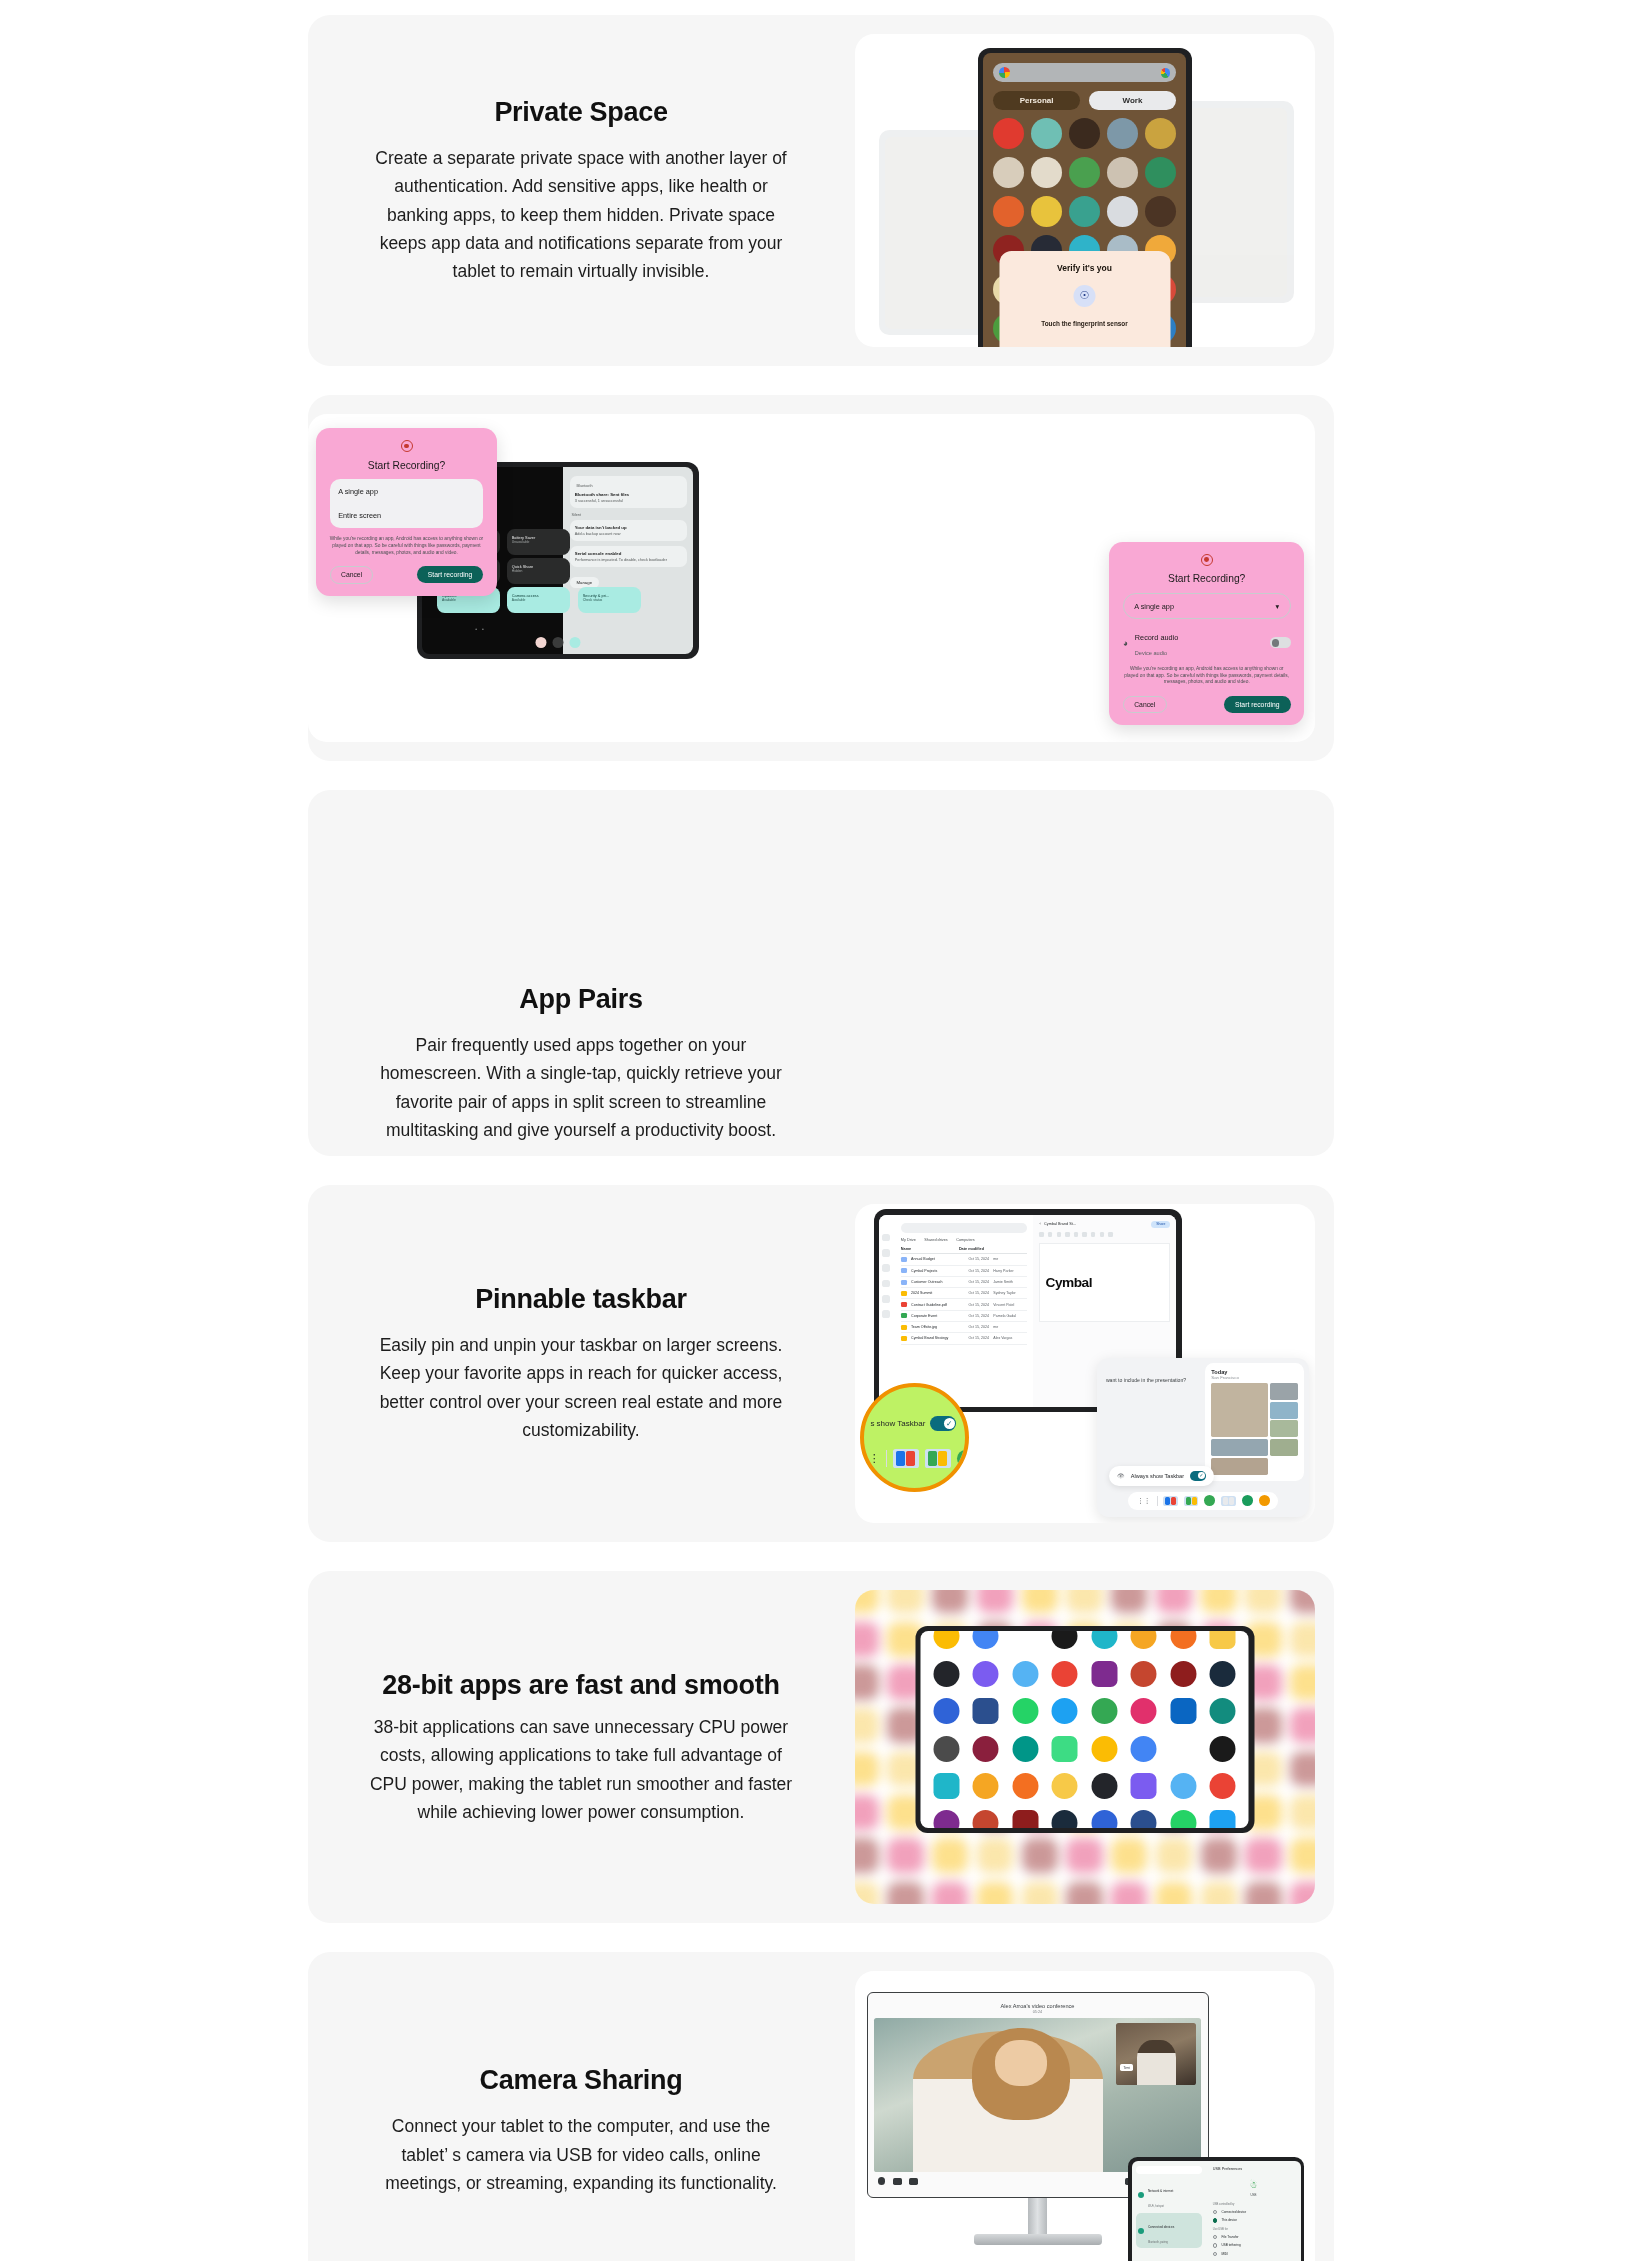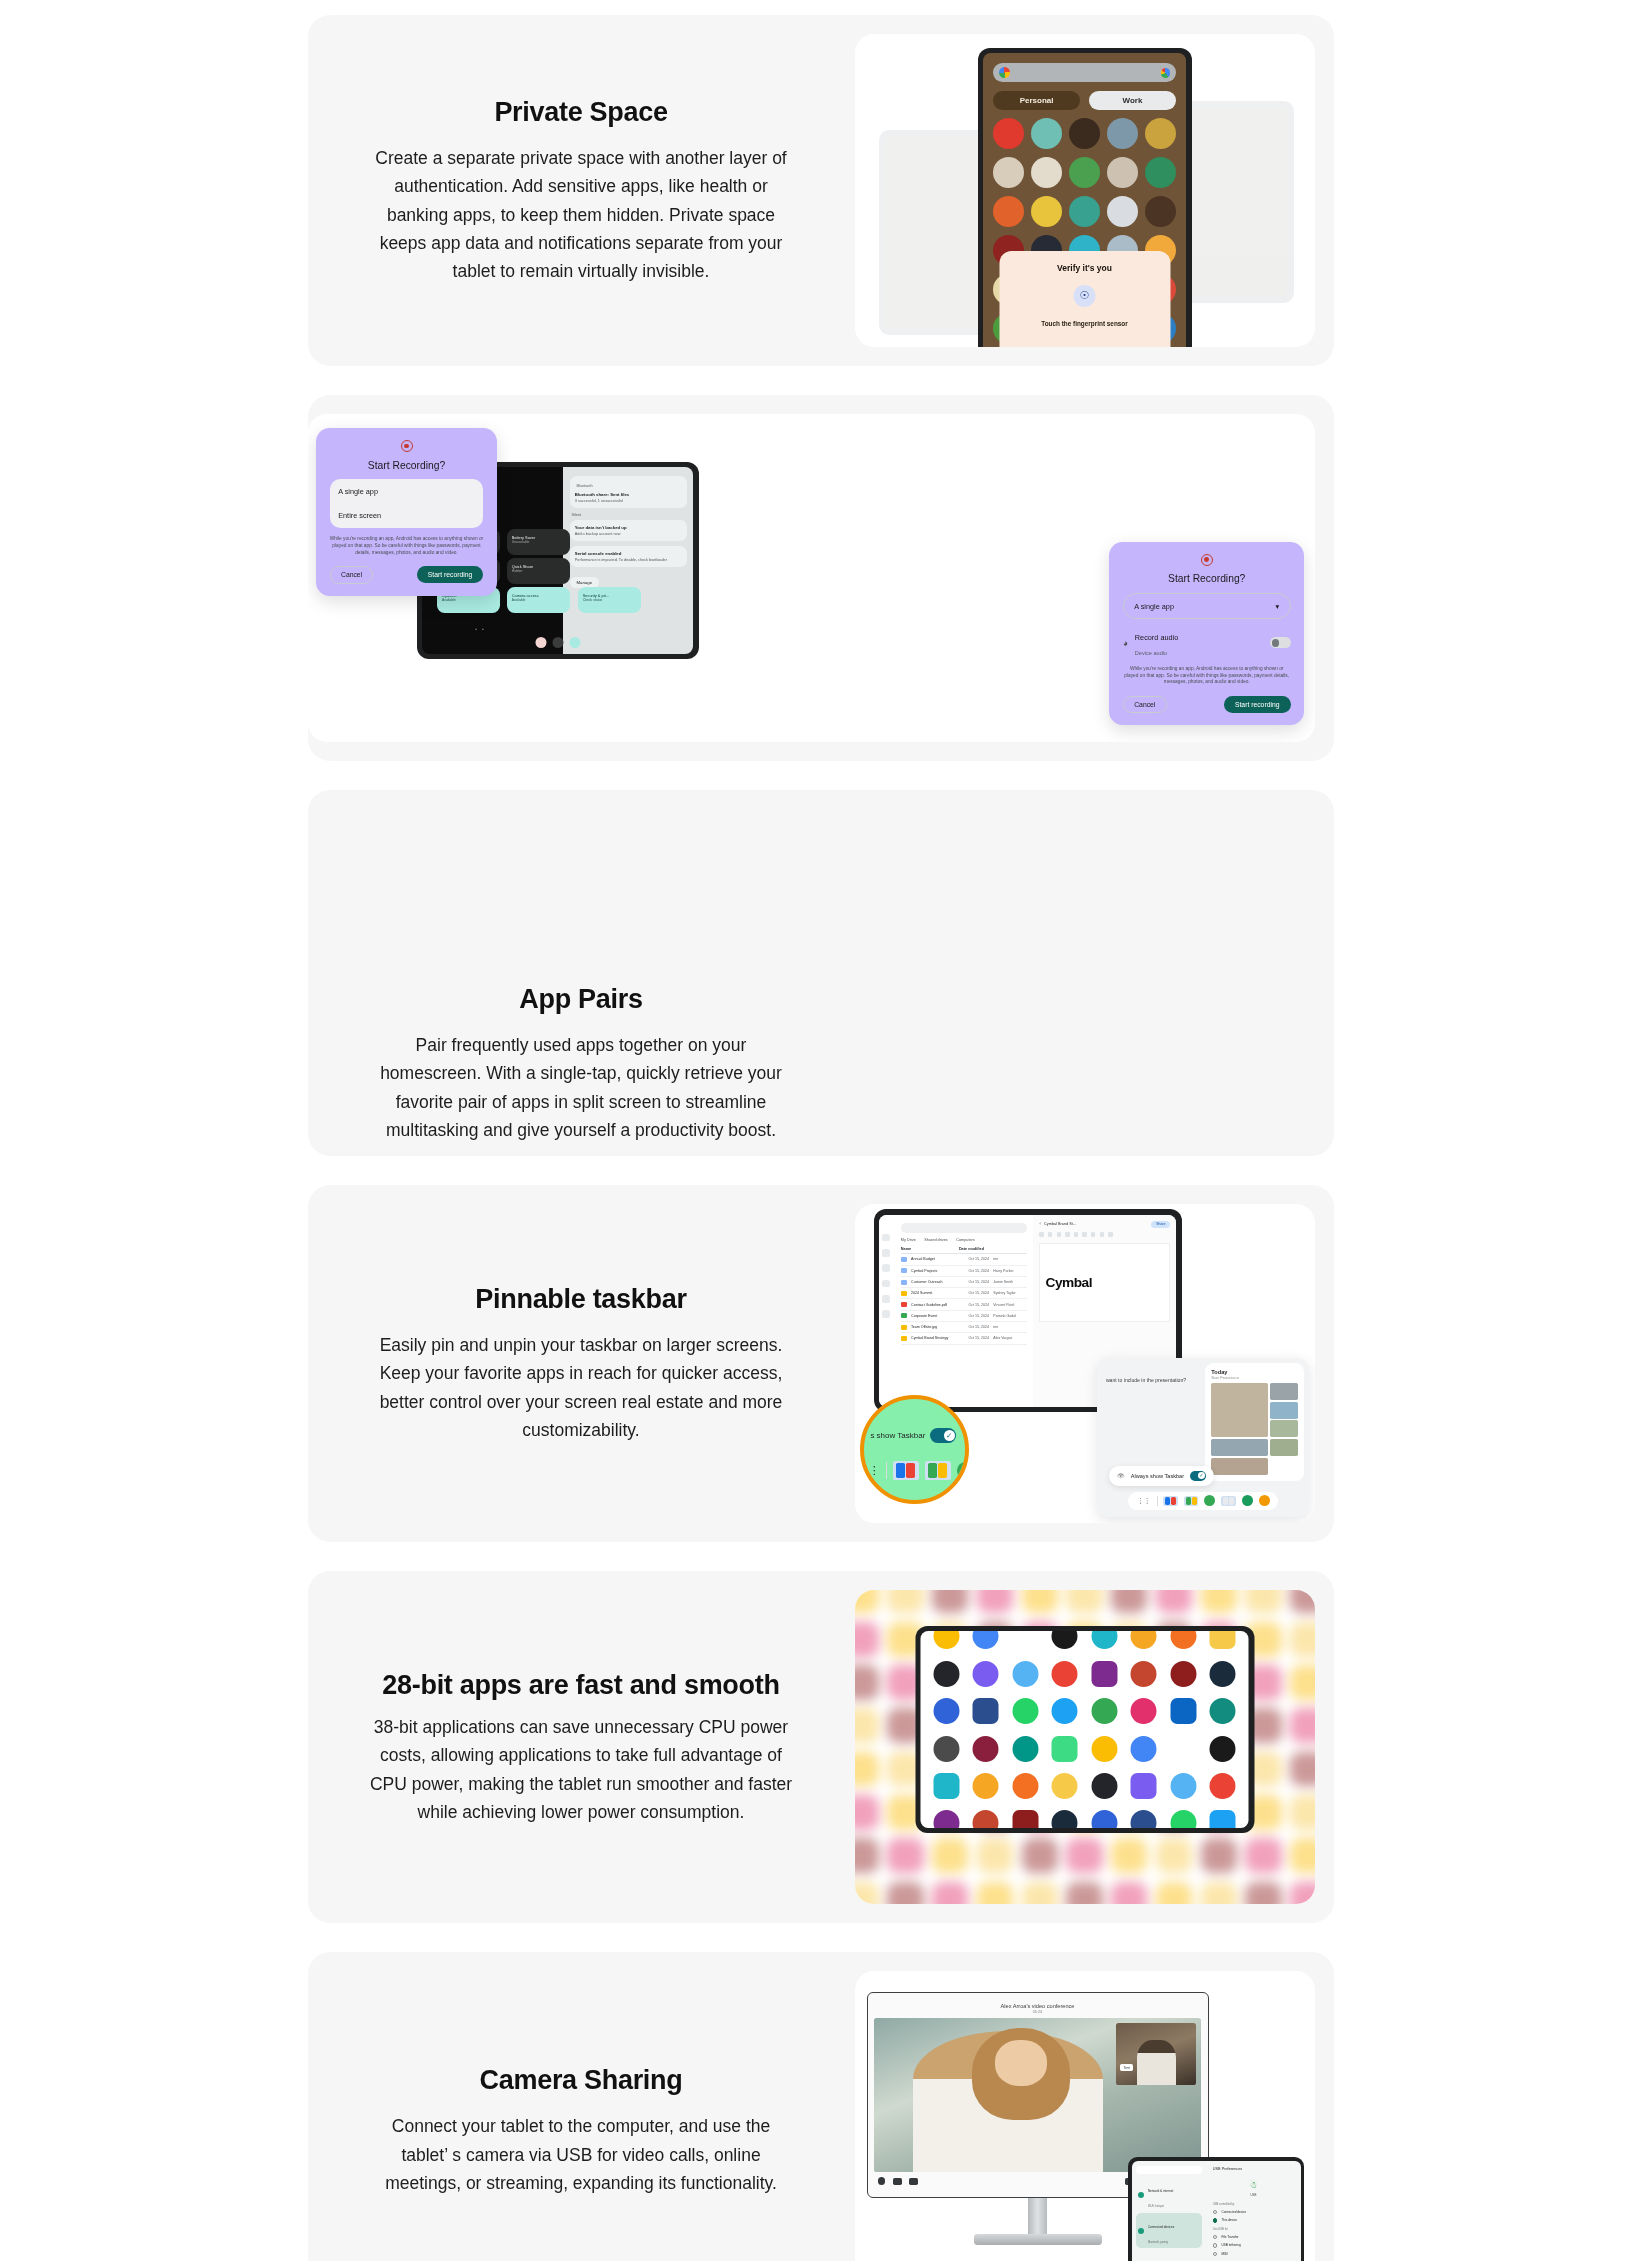--- a/index.html
+++ b/index.html
@@ -109,21 +109,21 @@
   .c2-nsub { font-size: 3.8px; color: #565a5a; margin-top: 1.7px; }
   .c2-nlab { font-size: 3.8px; color: #5a5e5e; margin: 3.4px 1.7px; }
   .c2-manage { display: inline-block; font-size: 4.3px; color: #1b1c1c; background: #eef1f1;
     border-radius: 7.7px; padding: 3.4px 6.8px; }
   .c2-dots { position: absolute; left: 38%; bottom: 22px; color: #8a8e8e; font-size: 5.1px; letter-spacing: 1.7px; }
   .c2-pills { position: absolute; left: 50%; transform: translateX(-50%); bottom: 6.8px; display: flex; gap: 6px; }
   .c2-pill { width: 11px; height: 11px; border-radius: 50%; background: #3a3b3b; }
   .c2-pill.red { background: #f3d6d2; }
   .c2-pill.tl { background: #a9ebe2; }
 
-  .rec-dialog { position: absolute; background: #c4b5fd; border-radius: 13.7px;
+  .rec-dialog { position: absolute; background: #f9a8d4; border-radius: 13.7px;
     box-shadow: 0 5.1px 17px rgba(0,0,0,.13); padding: 12px 13.7px; }
   .rec-dot { width: 12px; height: 12px; border-radius: 50%; border: 1.7px solid #c5392f;
     margin: 0 auto; position: relative; }
   .rec-dot::after { content:""; position:absolute; inset:2.6px; border-radius:50%; background:#c5392f; }
   .rec-title { text-align: center; font-size: 10.3px; color: #1a1a1a; margin-top: 7.7px; }
   .rec-opt-box { background: #f1f1f3; border-radius: 10.3px; margin-top: 8.5px; }
   .rec-opt { font-size: 7.3px; color: #202020; padding: 7.7px 8.5px; }
   .rec-sel { border: 0.9px solid #c8ccce; border-radius: 17px; margin-top: 8.5px;
     font-size: 7.3px; color: #202020; padding: 7.7px 10.3px; display: flex;
     align-items: center; justify-content: space-between; }
@@ -211,22 +211,22 @@
   .c4-toast-t { font-size: 5.6px; color: #1f2124; }
   .c4-sw { width: 16px; height: 9.4px; border-radius: 5.1px; background: #0a6c7e; position: relative; }
   .c4-sw::after { content:"\2713"; position: absolute; right: 1.3px; top: 1.3px; width: 6.8px; height: 6.8px;
     border-radius: 50%; background: #ffffff; color: #0a6c7e; font-size: 5.1px; line-height: 6.8px; text-align: center; }
   .c4-dock { position: absolute; left: 50%; transform: translateX(-50%); bottom: 6.8px;
     background: #ffffff; border-radius: 12px; padding: 3.4px 8.5px; display: flex; align-items: center; gap: 6px; }
   .c4-dockico { width: 11px; height: 11px; border-radius: 50%; }
   .c4-pairico { width: 14.5px; height: 10.3px; border-radius: 2.6px; background: #cfe0f2;
     display: flex; gap: 0.9px; align-items: center; justify-content: center; }
   .c4-pairico i { width: 5.1px; height: 7.7px; border-radius: 1.7px; display: block; }
-  .c4-mag { position: absolute; left: 5.1px; bottom: 19px; width: 109px; height: 109px;
-    border-radius: 50%; border: 4.3px solid #f09100; background: #86efac; overflow: hidden; }
+  .c4-mag { position: absolute; left: 5.1px; bottom: 31px; width: 109px; height: 109px;
+    border-radius: 50%; border: 4.3px solid #f09100; background: #bef264; overflow: hidden; }
   .c4-mag-toast { position: absolute; left: 6.8px; top: 29px; display: flex; align-items: center; gap: 5.1px; }
   .c4-mag-label { font-size: 8px; color: #1f2124; }
   .c4-mag-sw { width: 26px; height: 14.5px; border-radius: 7.7px; background: #0a6c7e; position: relative; }
   .c4-mag-sw::after { content:"\2713"; position: absolute; right: 1.7px; top: 1.7px; width: 11px; height: 11px;
     border-radius: 50%; background: #ffffff; color: #0a6c7e; font-size: 7.7px; line-height: 11px; text-align: center; }
   .c4-mag-dock { position: absolute; left: 5.1px; bottom: 20.5px; display: flex; align-items: center; gap: 6px; }
 
   
   .c5-wrap { position: absolute; inset: 0; overflow: hidden; }
   .c5-bg { position: absolute; inset: -12px; display: grid;

